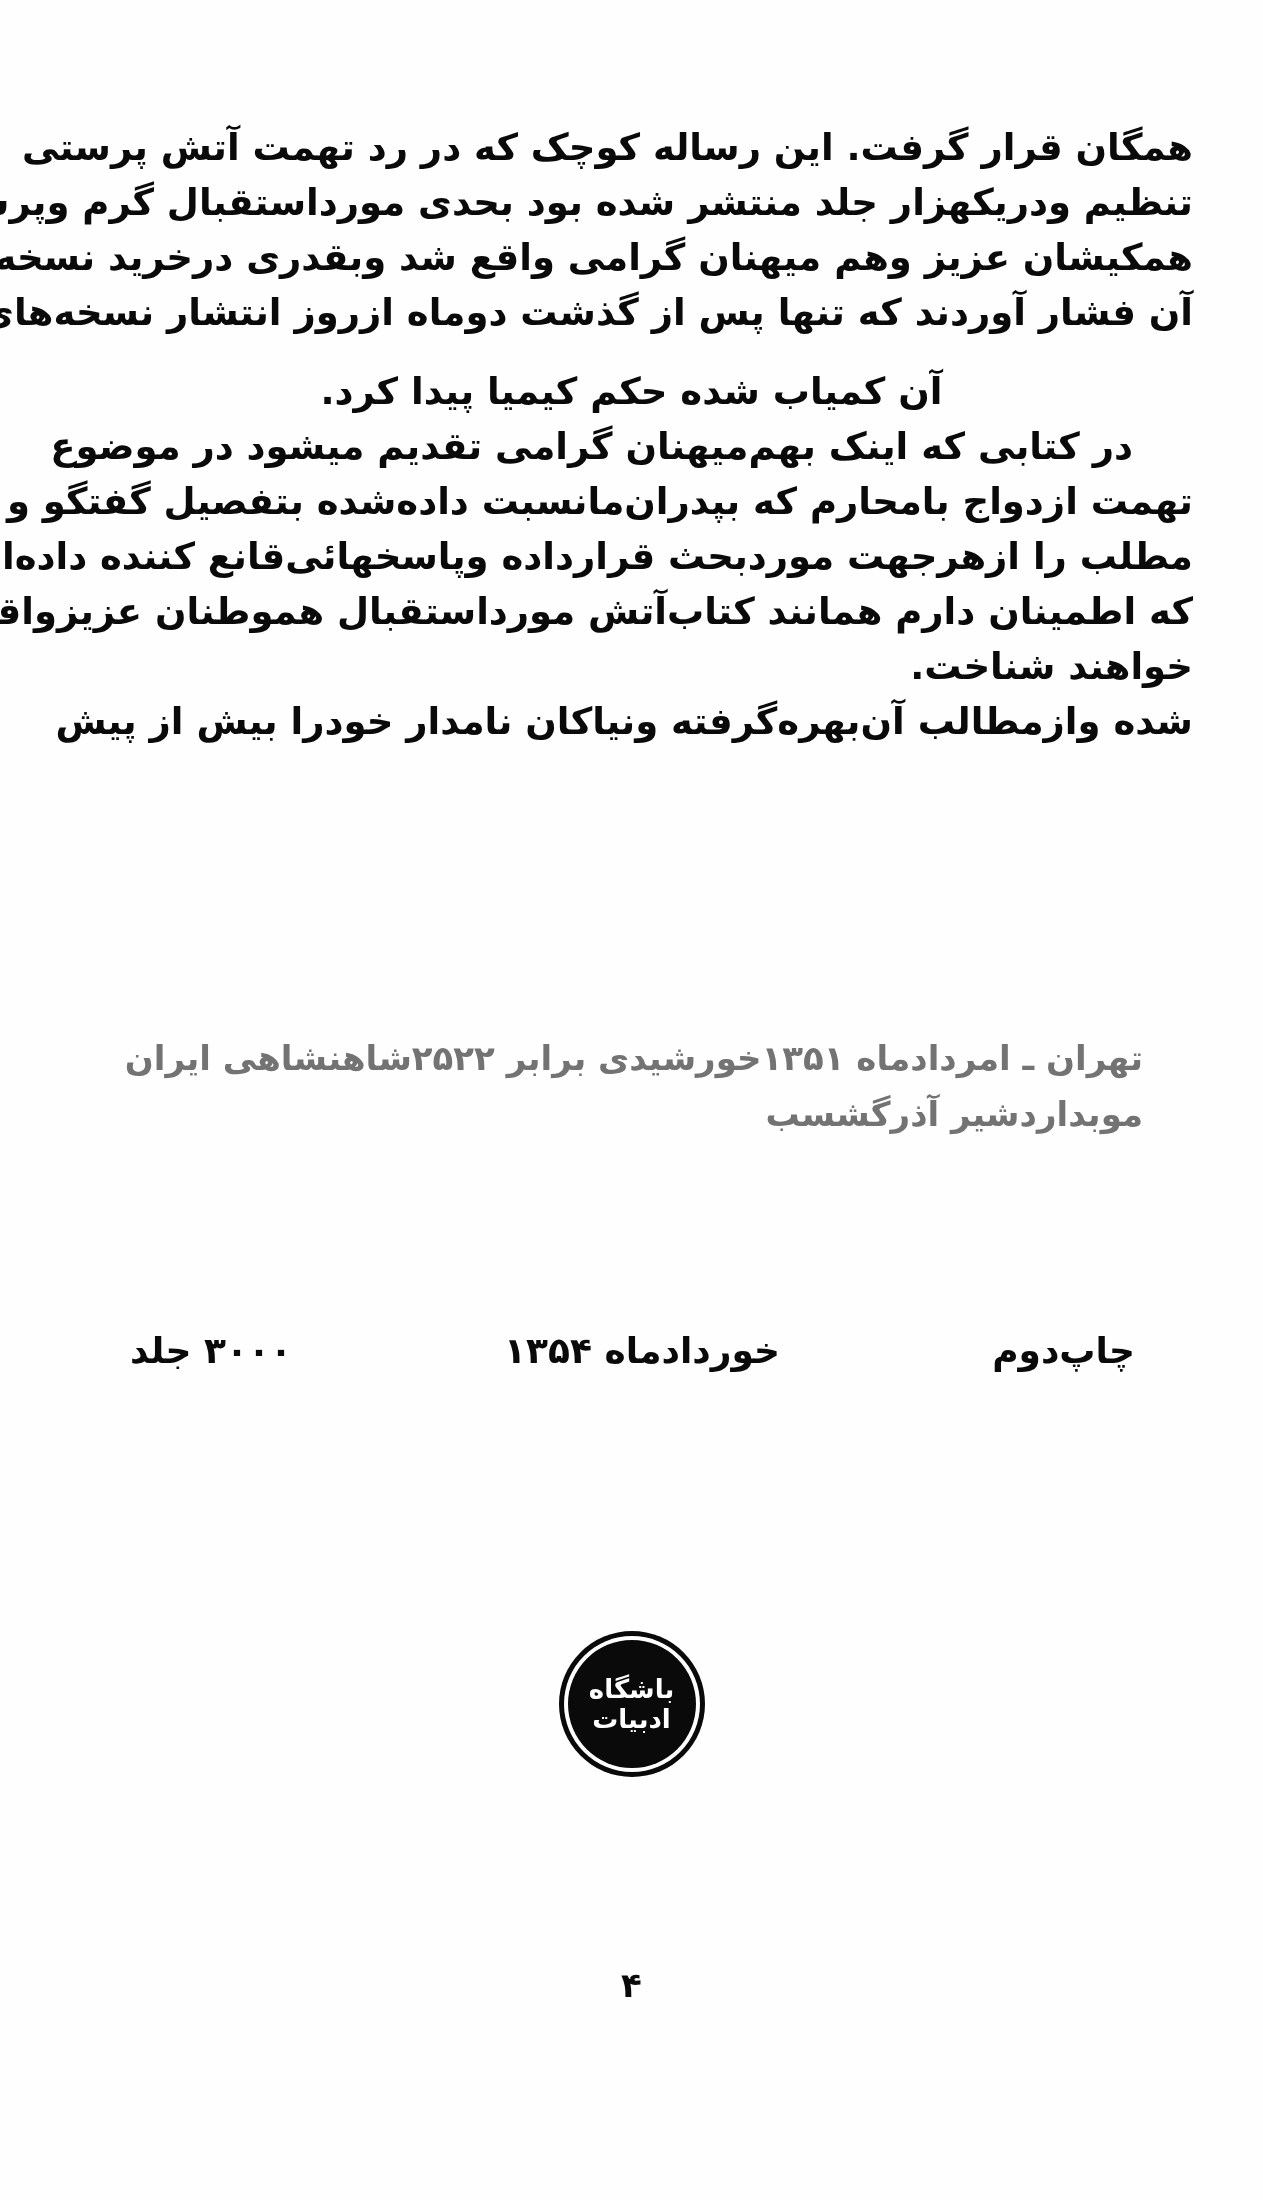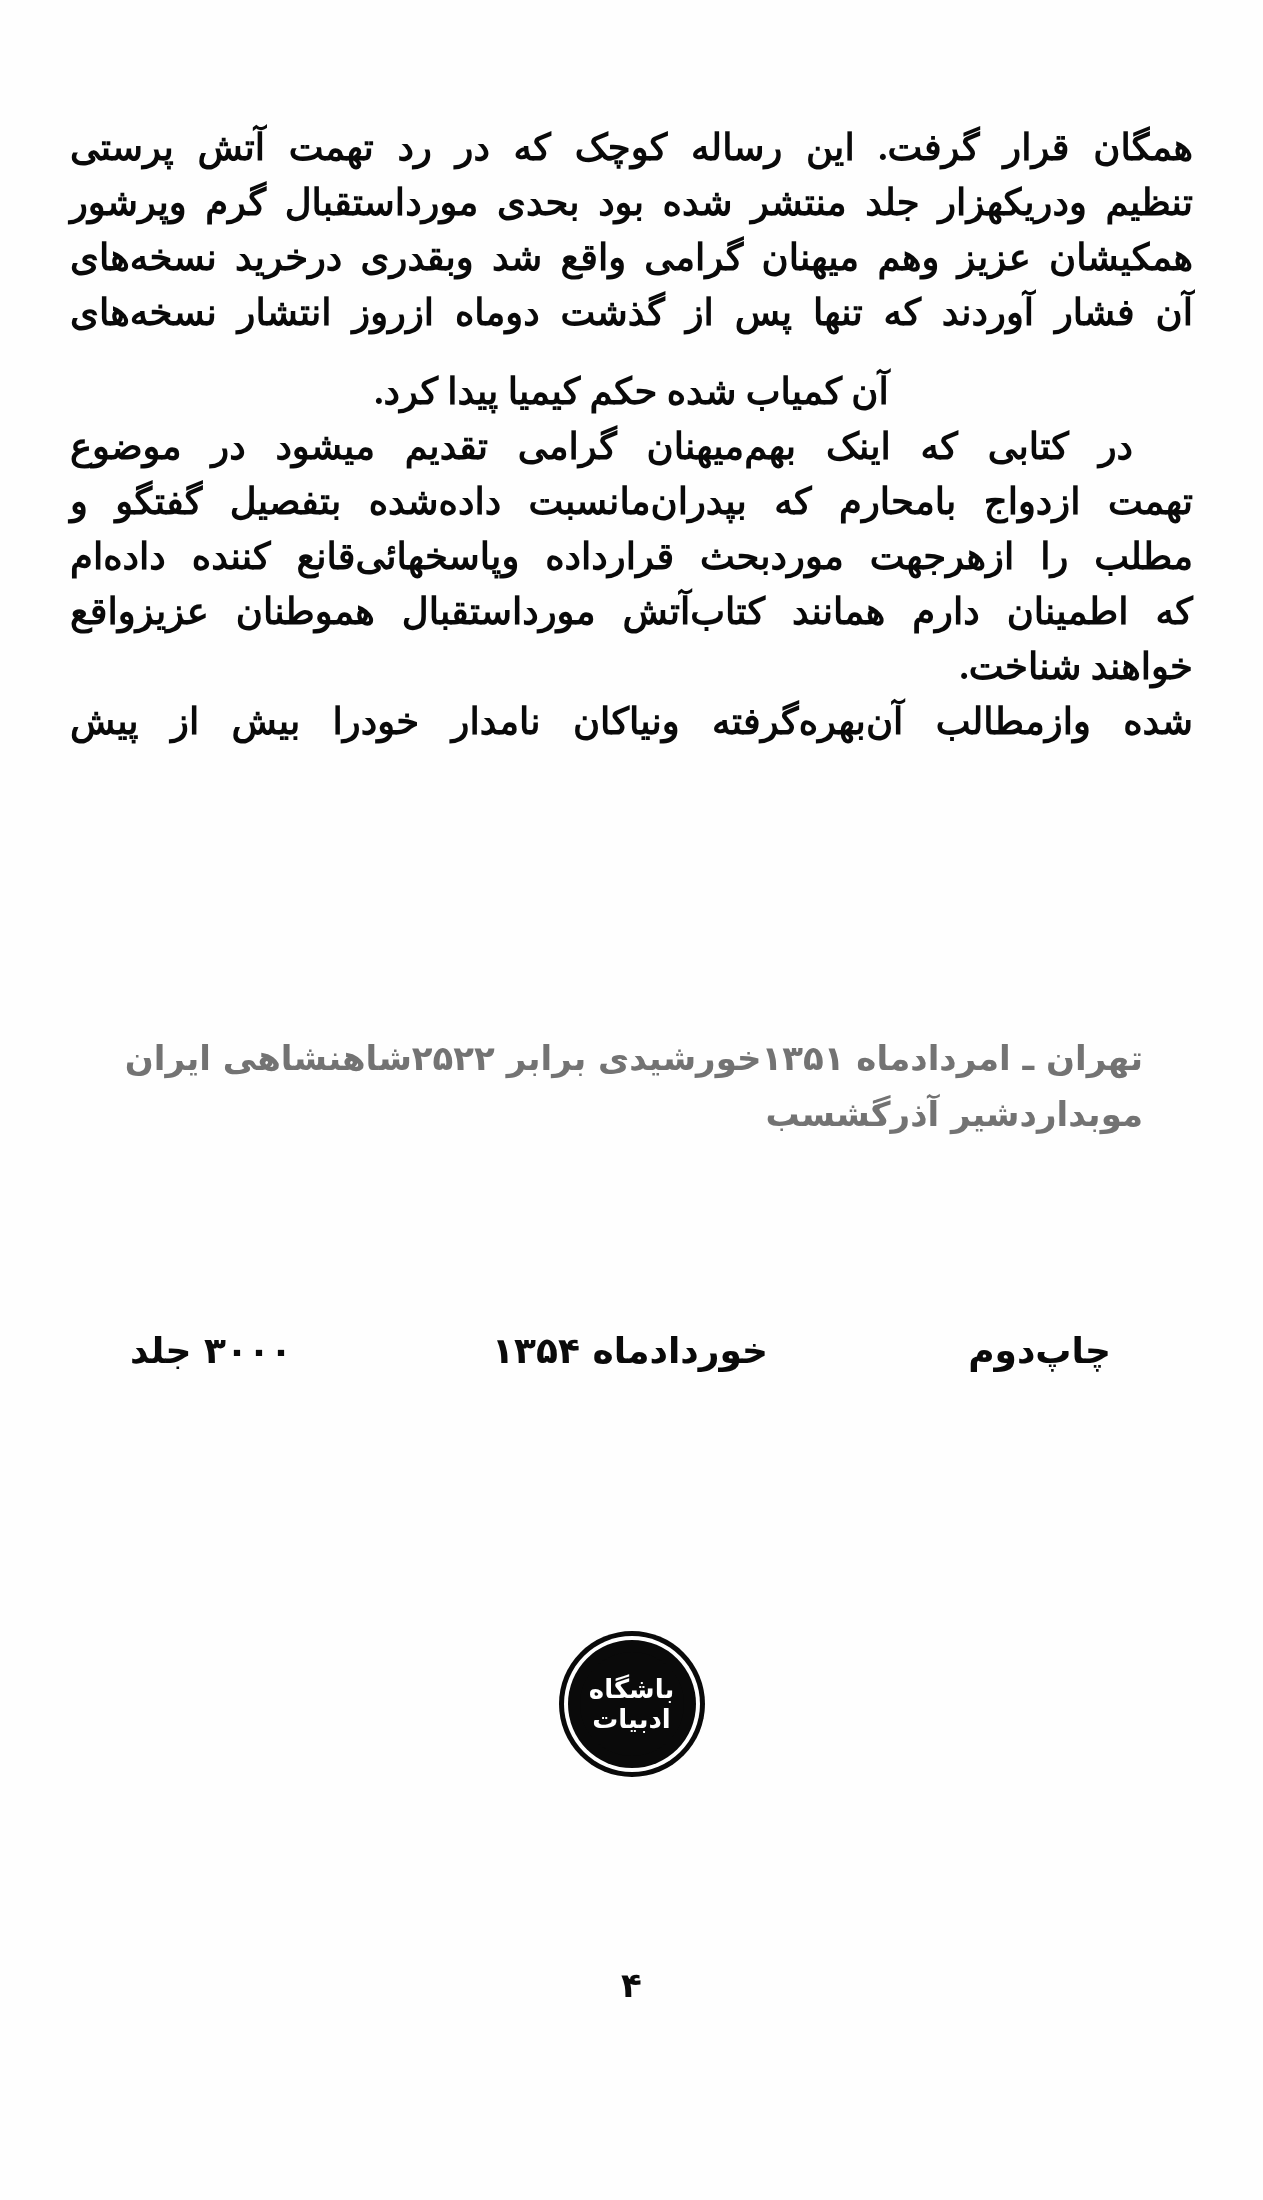--- a/index.html
+++ b/index.html
@@ -29,21 +29,20 @@
     top: 120px;
     right: 70px;
     left: 70px;
     direction: rtl;
     text-align: justify;
   }
 
   .para {
     margin: 0 0 0 0;
     padding: 0;
-    font-family: Liberation Serif, serif;
   }
 
   .line {
     display: block;
     font-size: 37px;
     line-height: 55px;
     letter-spacing: 0px;
     white-space: nowrap;
     font-weight: 600;
     color: #0a0a0a;
@@ -89,21 +88,21 @@
     direction: rtl;
     display: flex;
     flex-direction: row;
     justify-content: space-between;
     align-items: baseline;
     font-size: 36px;
     font-weight: 700;
     color: #0a0a0a;
   }
   .pubrow > div { white-space: nowrap; text-align: right; }
-  .pub-edition { margin-right: 32px; }
+  .pub-edition { margin-right: 8px; }
   .pub-date    { }
   .pub-copies  { margin-left: 10px; }
 
   
   .logo-wrap {
     position: absolute;
     top: 1640px;
     left: 0;
     right: 0;
     display: flex;

